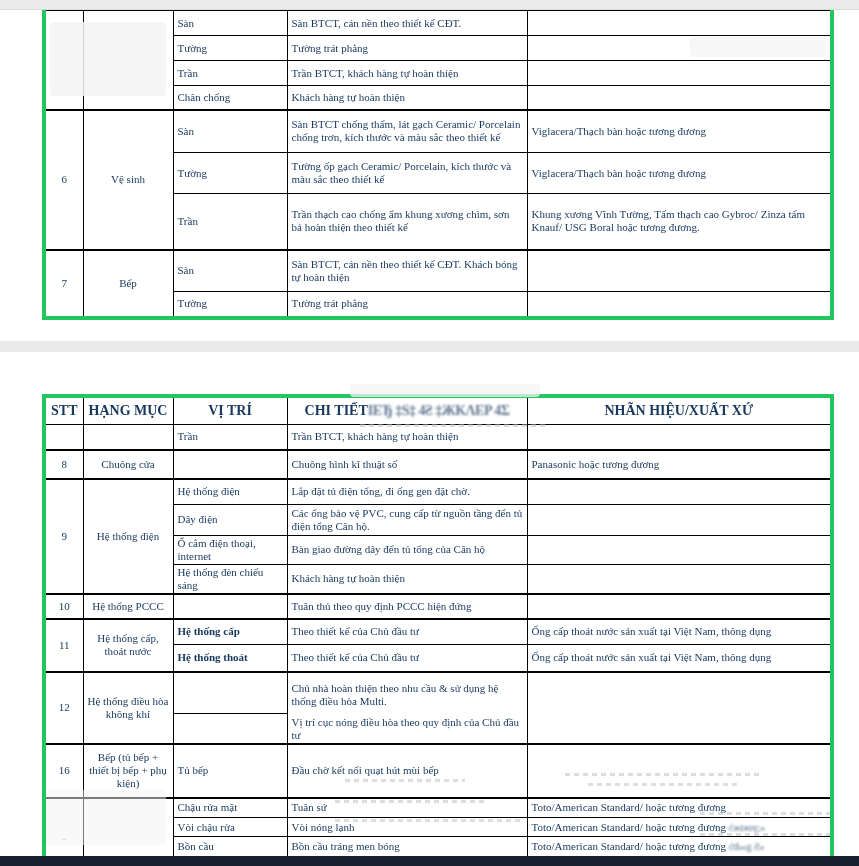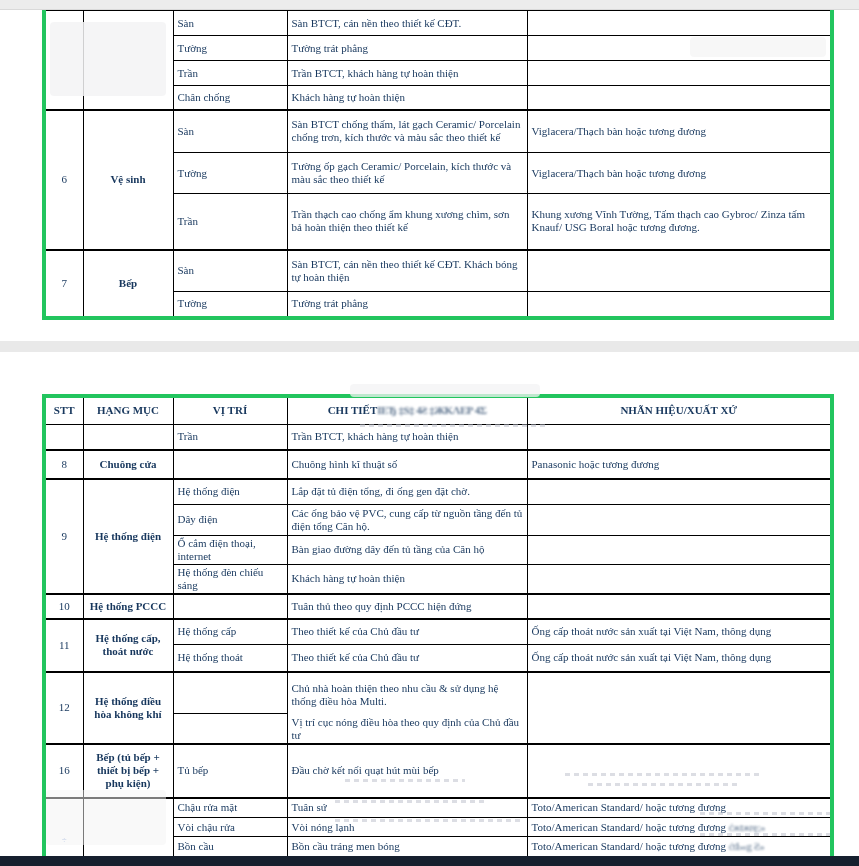--- a/index.html
+++ b/index.html
@@ -7,24 +7,24 @@
          font-family:"Liberation Serif","DejaVu Serif",serif;color:#17375d;}
   .strip-top{position:absolute;left:0;top:0;width:859px;height:9px;background:#ececec;border-bottom:1px solid #d9d9d9;}
   .strip-mid{position:absolute;left:0;top:341px;width:859px;height:11px;background:#e9e9e9;}
   .bar-bottom{position:absolute;left:0;top:856px;width:859px;height:10px;background:#16202e;z-index:9;}
   table{border-collapse:collapse;table-layout:fixed;position:absolute;left:42px;width:788px;
         border:4px solid #22c55e;z-index:1;}
   #t1{top:10px;border-top-width:1px;}
   #t2{top:394px;}
   td,th{border:1px solid #000;padding:1px 4px;font-size:11px;line-height:13px;vertical-align:middle;
         overflow:hidden;word-wrap:break-word;}
-  th{font-weight:bold;text-align:center;font-size:11px;}
+  th{font-weight:bold;text-align:center;font-size:14px;}
   .c-stt{text-align:center;}
-  .c-cat{text-align:center;font-weight:bold;}
-  .b{font-weight:normal;}
+  .c-cat{text-align:center;font-weight:normal;}
+  .b{font-weight:bold;}
   tr.grp td{border-top-width:2px;}
   .p2{margin-top:8px;}
   .garble{filter:blur(1.2px);opacity:.7;letter-spacing:-.5px;}
   .wm{position:absolute;z-index:2;pointer-events:none;}
   .wm-blob{background:#f3f3f4;border-radius:4px;opacity:.85;}
   .wm-dash{height:3px;background:repeating-linear-gradient(90deg,#b9bcc8 0 5px,transparent 5px 9px);opacity:.5;}
   .wm-mark{color:#8fa9d8;font-size:9px;filter:blur(.7px);z-index:3;}
 </style>
 </head>
 <body>
@@ -134,21 +134,21 @@
       <td>Lắp đặt tủ điện tổng, đi ống gen đặt chờ.</td>
       <td></td>
     </tr>
     <tr style="height:31px">
       <td>Dây điện</td>
       <td>Các ống bảo vệ PVC, cung cấp từ nguồn tầng đến tủ điện tổng Căn hộ.</td>
       <td></td>
     </tr>
     <tr style="height:29px">
       <td>Ổ cắm điện thoại, internet</td>
-      <td>Bàn giao đường dây đến tủ tầng của Căn hộ</td>
+      <td>Bàn giao đường dây đến tủ tổng của Căn hộ</td>
       <td></td>
     </tr>
     <tr style="height:28px">
       <td>Hệ thống đèn chiếu sáng</td>
       <td>Khách hàng tự hoàn thiện</td>
       <td></td>
     </tr>
     <tr class="grp" style="height:25px">
       <td class="c-stt">10</td>
       <td class="c-cat">Hệ thống PCCC</td>

